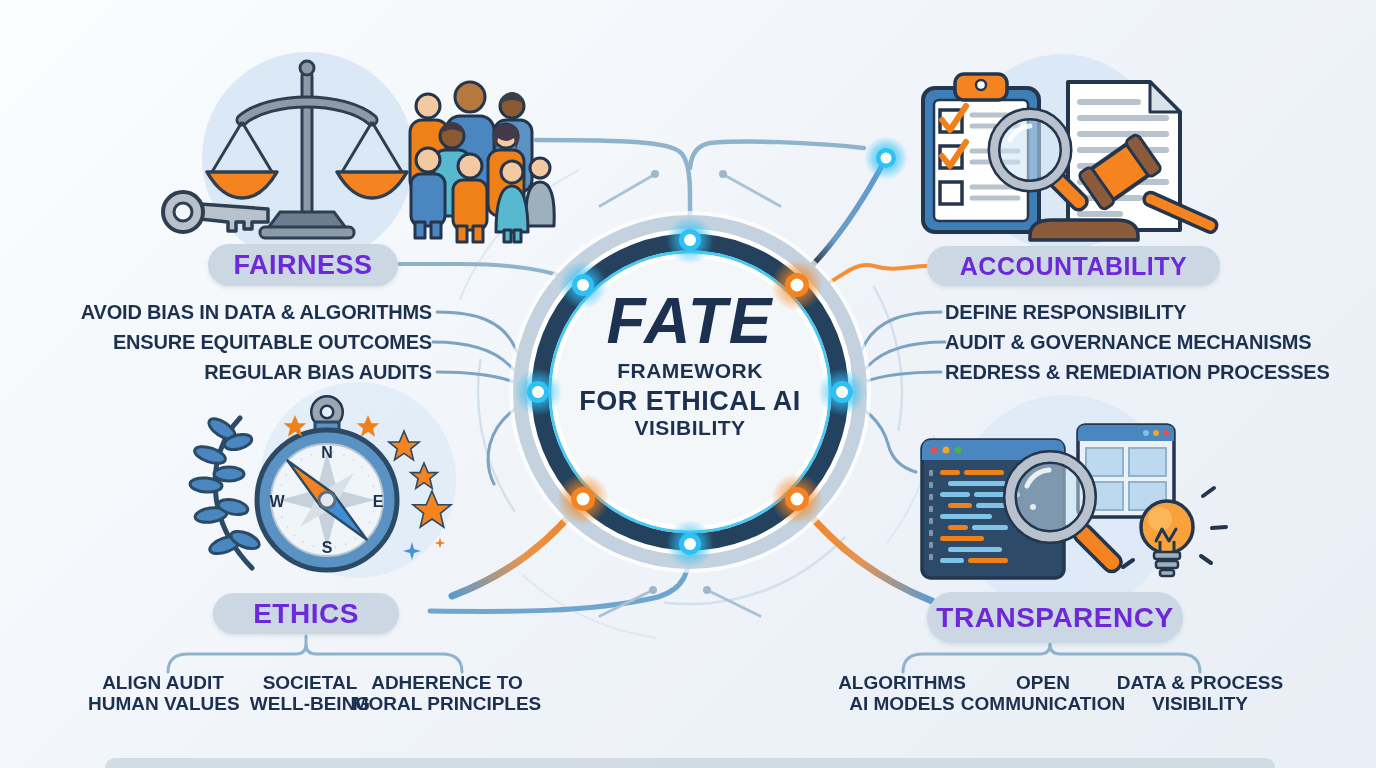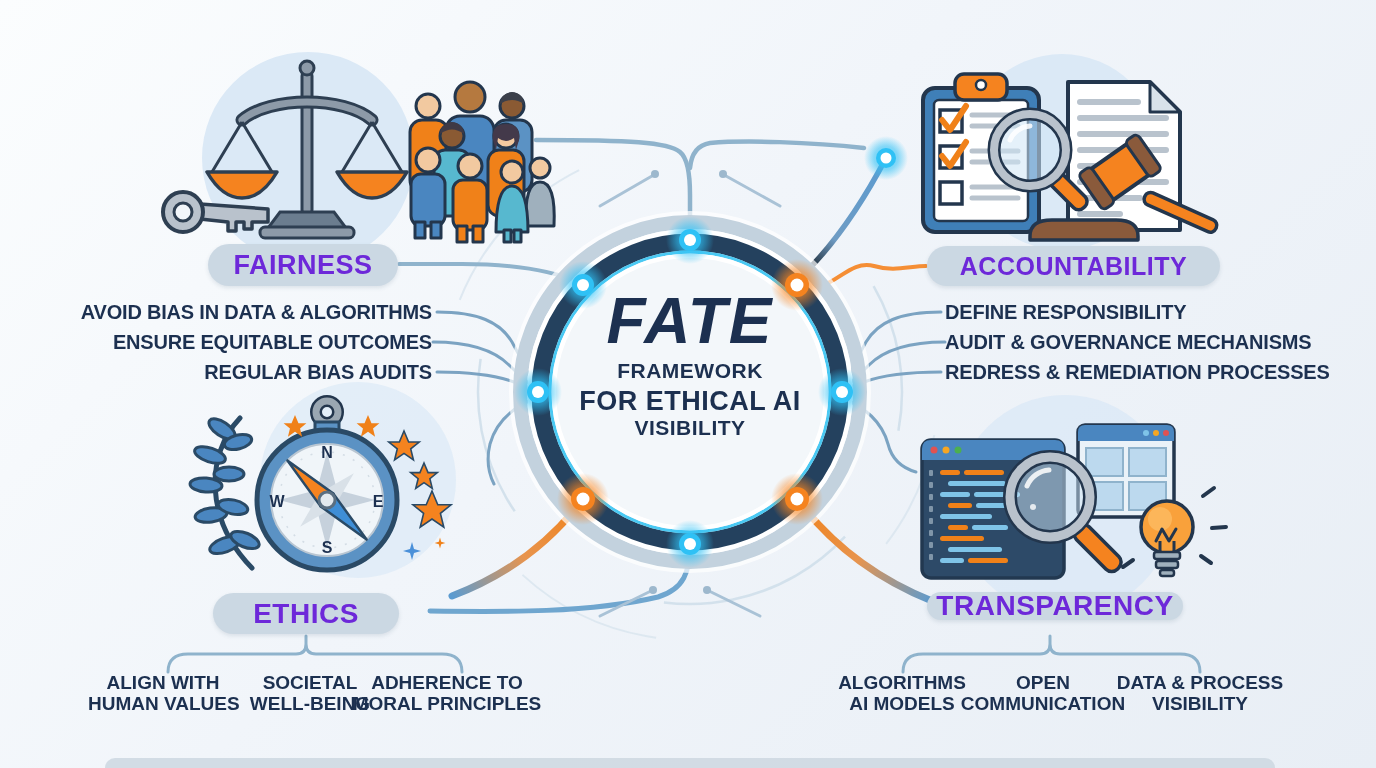--- a/index.html
+++ b/index.html
@@ -390,36 +390,36 @@
 <div id="center-text">
   <div class="t1">FATE</div>
   <div class="t2">FRAMEWORK</div>
   <div class="t3">FOR ETHICAL AI</div>
   <div class="t5">VISIBILITY</div>
 </div>
 
 <div class="pill" style="left:208px;top:244px;width:190px;height:42px;font-size:27px;">FAIRNESS</div>
 <div class="pill" style="left:927px;top:246px;width:293px;height:40px;font-size:25px;">ACCOUNTABILITY</div>
 <div class="pill" style="left:213px;top:593px;width:186px;height:41px;font-size:28px;">ETHICS</div>
-<div class="pill" style="left:927px;top:592px;width:256px;height:28px;font-size:28px;">TRANSPARENCY</div>
+<div class="pill" style="left:927px;top:592px;width:256px;height:51px;font-size:28px;">TRANSPARENCY</div>
 
 <div class="bullets" style="left:60px;top:297px;width:372px;text-align:right;">
   <div>AVOID BIAS IN DATA &amp; ALGORITHMS</div>
   <div>ENSURE EQUITABLE OUTCOMES</div>
   <div>REGULAR BIAS AUDITS</div>
 </div>
 
 <div class="bullets" style="left:945px;top:297px;width:370px;text-align:left;">
   <div>DEFINE RESPONSIBILITY</div>
   <div>AUDIT &amp; GOVERNANCE MECHANISMS</div>
   <div>REDRESS &amp; REMEDIATION PROCESSES</div>
 </div>
 
 <div class="subitem" style="left:88px;top:672px;width:150px;">
-  <div>ALIGN WITH</div>
+  <div>ALIGN AUDIT</div>
   <div>HUMAN VALUES</div>
 </div>
 <div class="subitem" style="left:235px;top:672px;width:150px;">
   <div>SOCIETAL</div>
   <div>WELL-BEING</div>
 </div>
 <div class="subitem" style="left:352px;top:672px;width:190px;">
   <div>ADHERENCE TO</div>
   <div>MORAL PRINCIPLES</div>
 </div>

